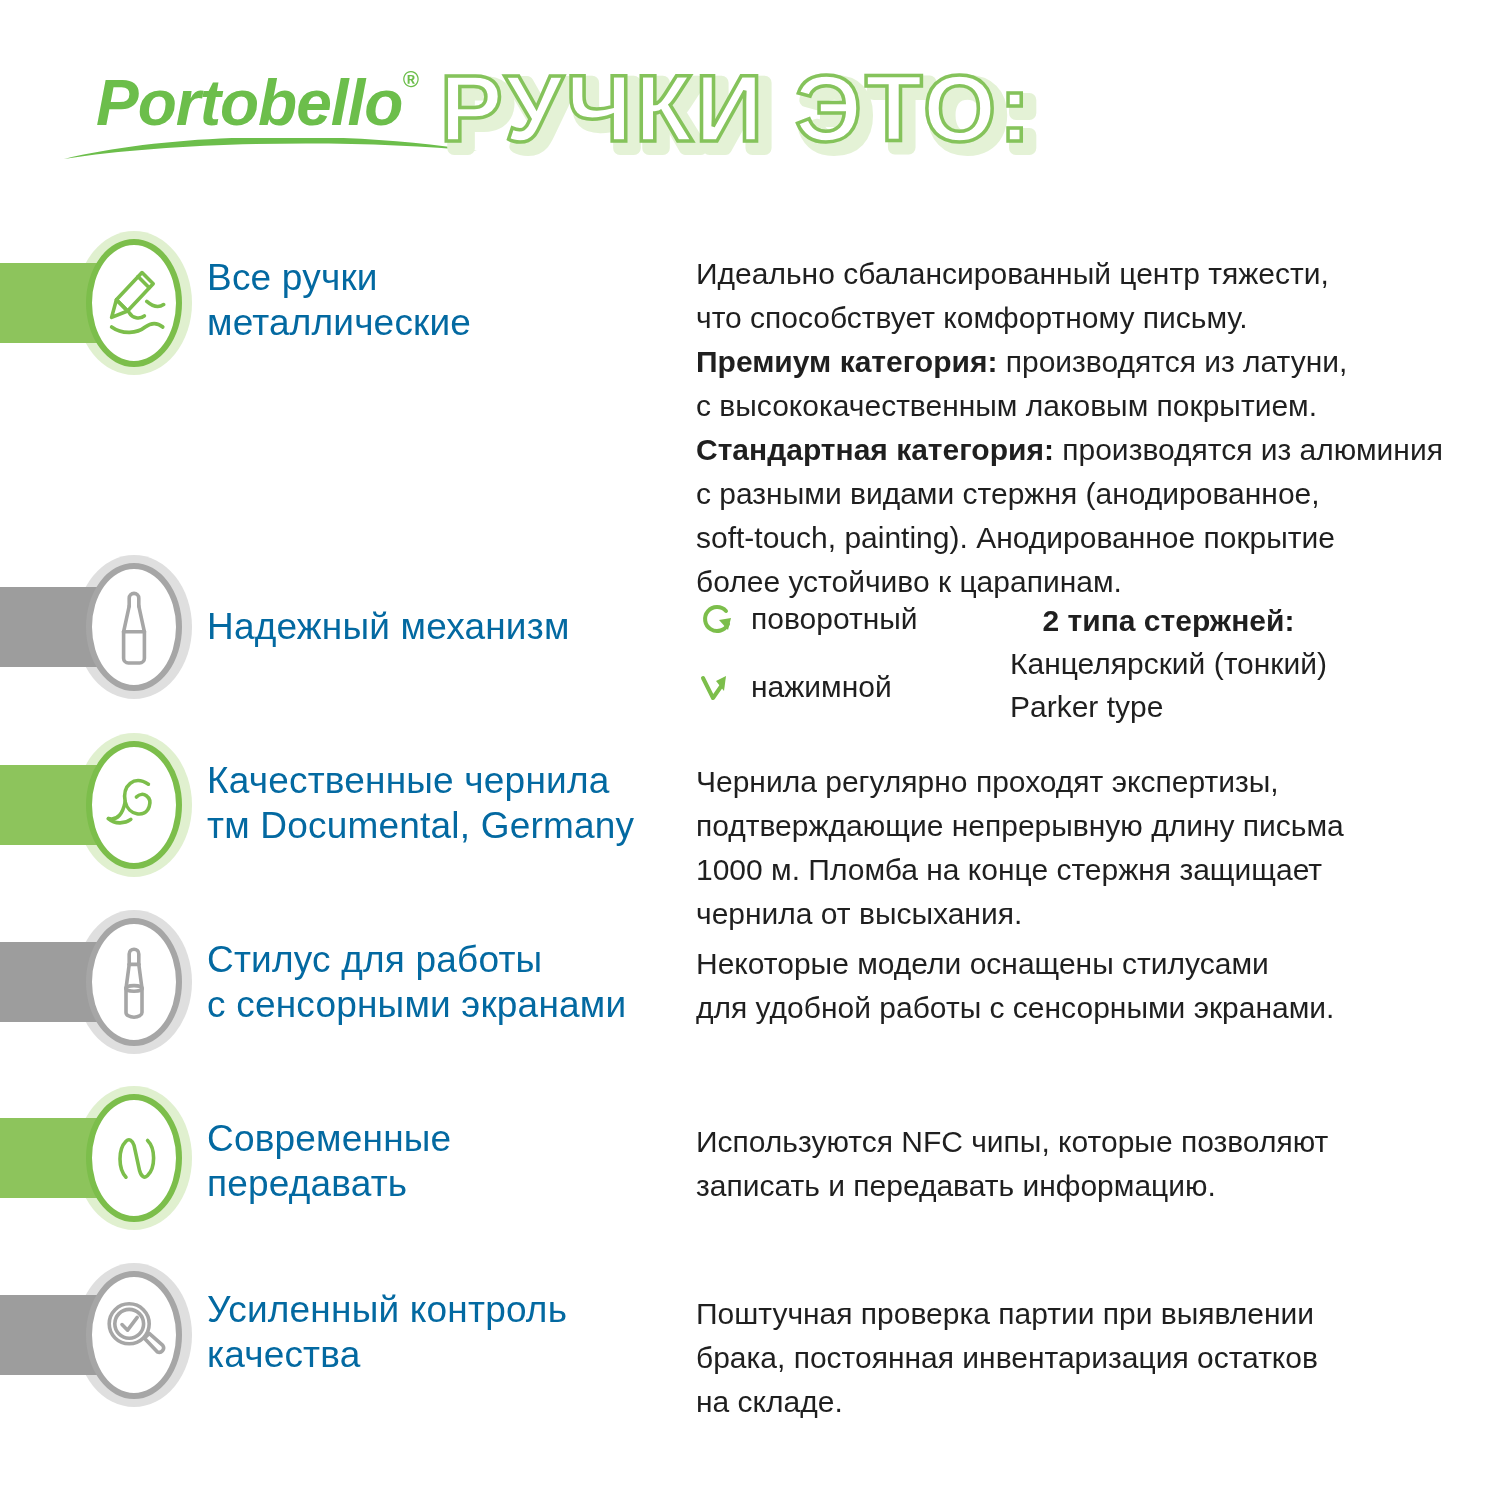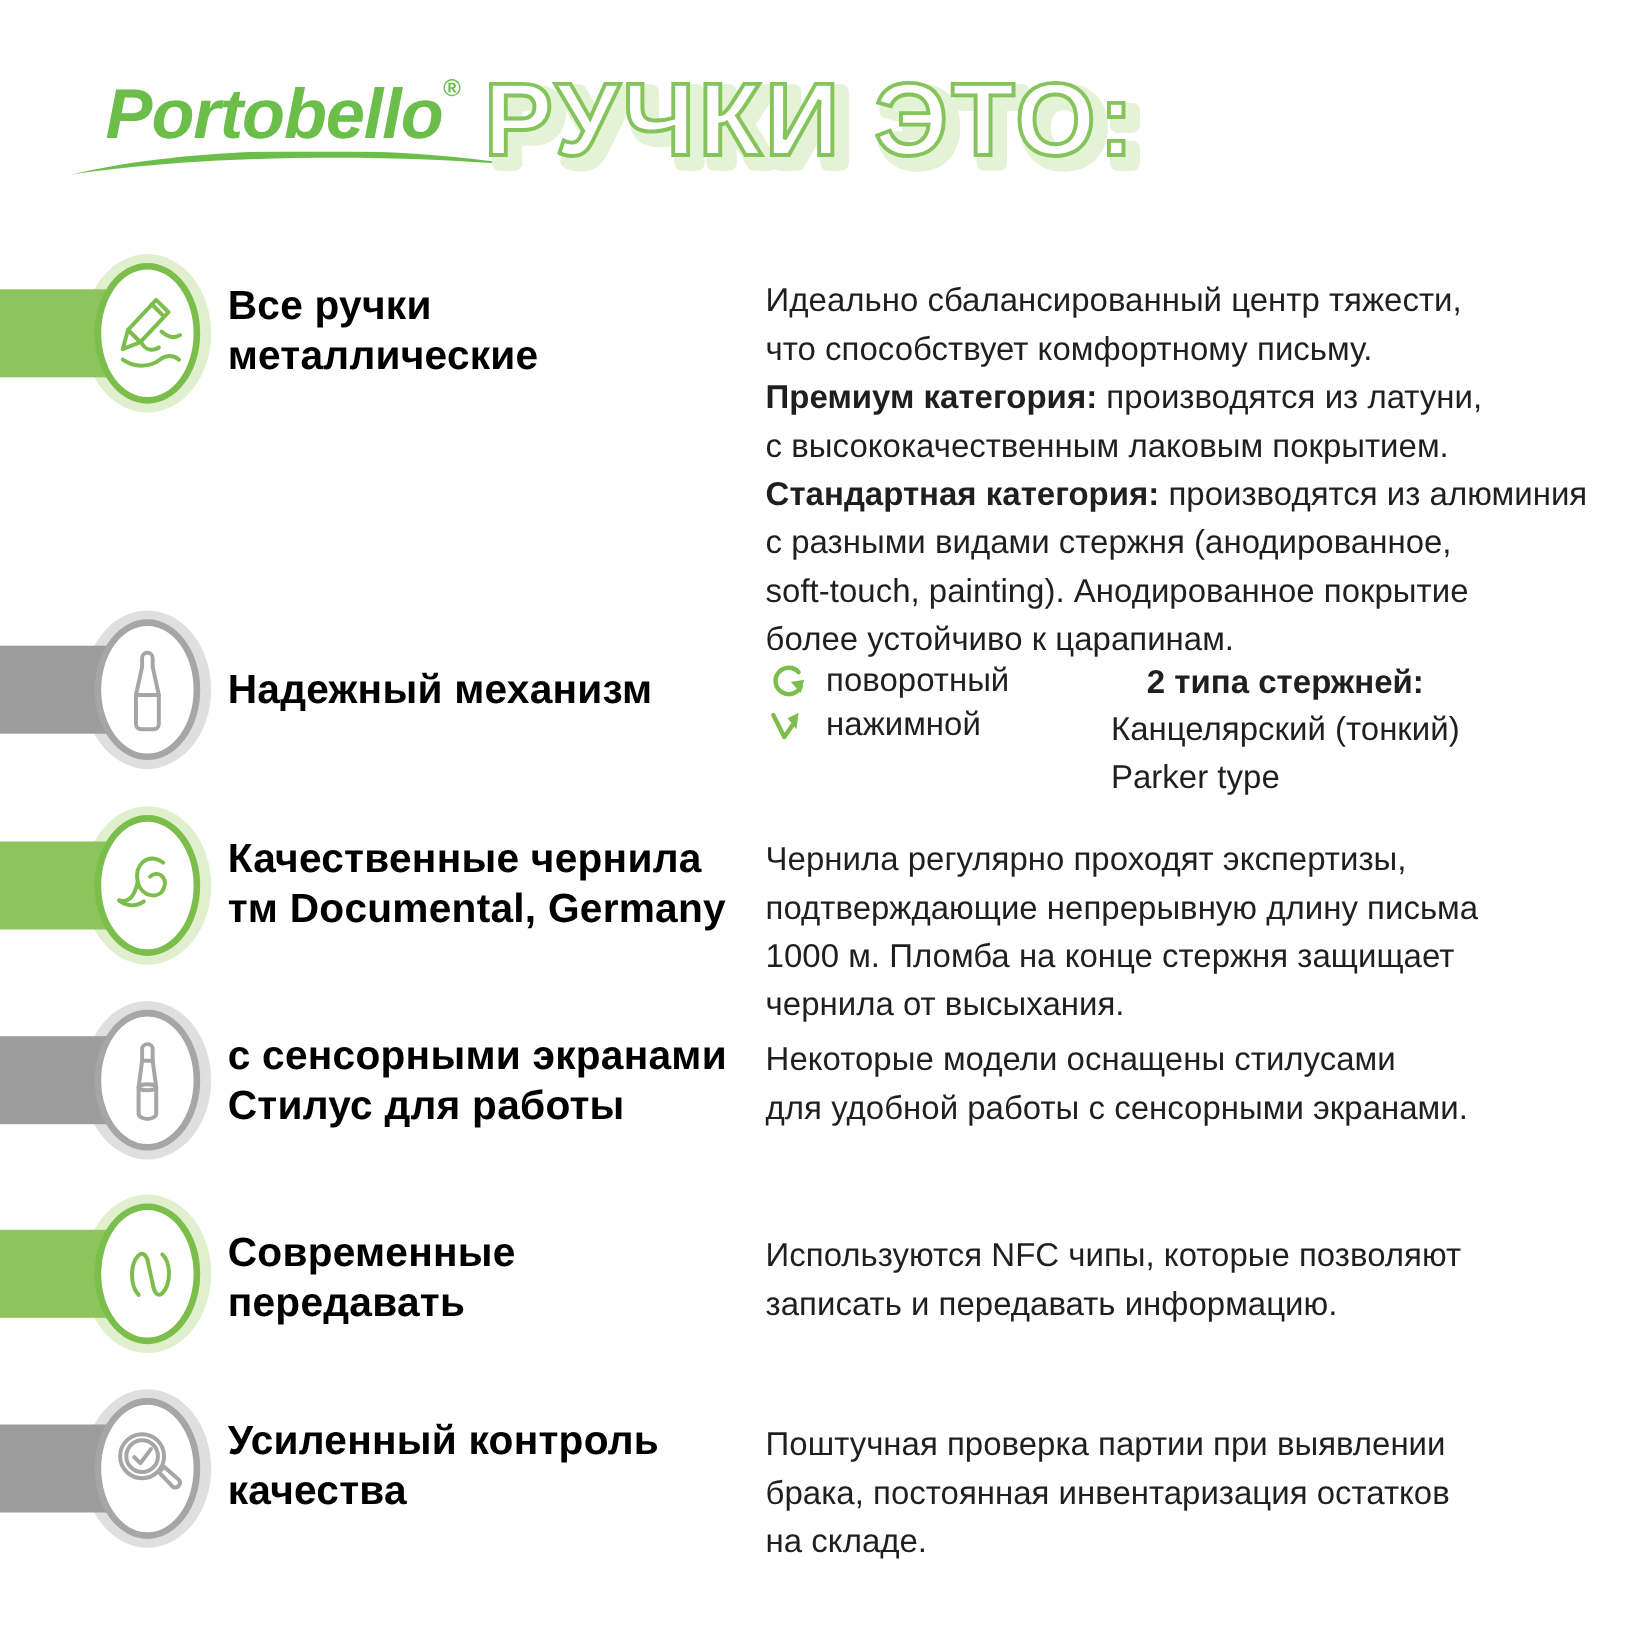--- a/index.html
+++ b/index.html
@@ -44,21 +44,21 @@
   }
   .glyph { width:64px; height:92px; }
   .glyph path, .glyph circle, .glyph ellipse {
     fill:none; stroke:currentColor; stroke-width:4.5;
     stroke-linecap:round; stroke-linejoin:round;
   }
 
   
   .f-title {
     position:absolute; left:207px;
-    font-size:37px; line-height:45px; font-weight:bold; color:#000000;
+    font-size:37px; line-height:45px; font-weight:normal; color:#0369a1;
     letter-spacing:0.2px;
   }
   .f-body {
     position:absolute; left:696px;
     font-size:30px; line-height:44px; color:#1f1f1f;
   }
   .line span { white-space:pre-wrap;margin-top:40px; }
   .b { font-weight:bold;text-align:center; }
 
   .mech-item {
@@ -130,21 +130,21 @@
 <div class="f-title" style="top:604px">
   <div>Надежный механизм</div>
 </div>
 <div class="mech-item" style="top:602px">
   <svg class="mech-icon" viewBox="0 0 36 36">
     <path class="st" d="M29 9 A12 12 0 1 0 31 22"></path>
     <path class="fl" d="M34 16 L22 18 L31 28 Z"></path>
   </svg>
   <span>поворотный</span>
 </div>
-<div class="mech-item" style="top:642px">
+<div class="mech-item" style="top:670px">
   <svg class="mech-icon" viewBox="0 0 36 36">
     <path class="st" d="M6 8 L16 28 L25 15"></path>
     <path class="fl" d="M29 6 L19 11 L27 21 Z"></path>
   </svg>
   <span>нажимной</span>
 </div>
 <div class="refills" style="top:599px">
   <div class="b">2 типа стержней:</div>
   <div>Канцелярский (тонкий)</div>
   <div>Parker type</div>
@@ -179,22 +179,22 @@
     <svg class="glyph" viewBox="0 0 80 104">
       <path d="M34 30 V17 a6 6 0 0 1 12 0 V30"></path>
       <path d="M34 30 H46"></path>
       <path d="M34 30 L30 60 M46 30 L50 60"></path>
       <ellipse cx="40" cy="60" rx="10" ry="3.5"></ellipse>
       <path d="M30 60 V90 a10 6 0 0 0 20 0 V60"></path>
     </svg>
   </div>
 </div>
 <div class="f-title" style="top:937px">
+  <div>Стилус для работы</div>
   <div>с сенсорными экранами</div>
-  <div>Стилус для работы</div>
 </div>
 <div class="f-body" style="top:942px">
   <div class="line"><span class="b"></span><span>Некоторые модели оснащены стилусами</span></div>
   <div class="line"><span class="b"></span><span>для удобной работы с сенсорными экранами.</span></div>
 </div>
 
 <div class="badge accent-green" style="top:1086px">
   <div class="halo"></div>
   <div class="bar"></div>
   <div class="ring" aria-label="nfc-icon">

